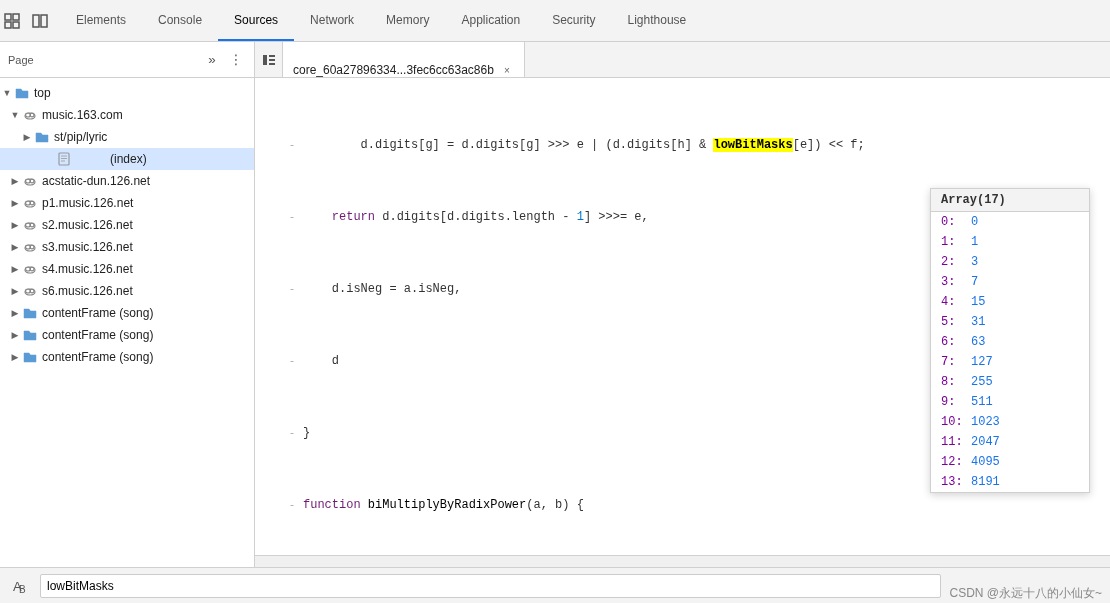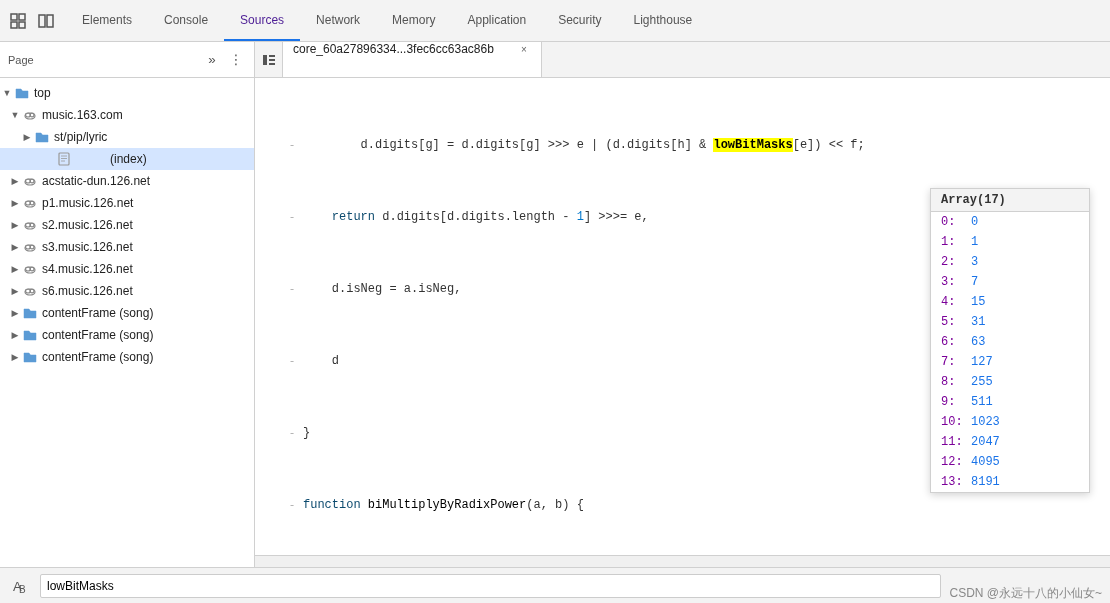--- a/index.html
+++ b/index.html
@@ -5,21 +5,21 @@
     * { margin: 0; padding: 0; box-sizing: border-box; }
     body { font-family: -apple-system, BlinkMacSystemFont, 'Segoe UI', sans-serif; font-size: 12px; background: #fff; color: #333; overflow: hidden; }
 
     
     #toolbar {
       display: flex;
       align-items: center;
       height: 42px;
       background: #f3f3f3;
       border-bottom: 1px solid #d0d0d0;
-      padding: 0 6px;
+      padding: 0 0;
     }
     .toolbar-icons {
       display: flex;
       align-items: center;
       gap: 4px;
       margin-right: 8px;
     }
     .toolbar-icon-btn {
       width: 24px; height: 24px;
       border: none; background: none; cursor: pointer;
@@ -36,21 +36,21 @@
     .nav-tab {
       display: flex; align-items: center;
       padding: 0 16px;
       cursor: pointer;
       font-size: 12px;
       color: #555;
       border-bottom: 2px solid transparent;
       white-space: nowrap;
       height: 100%;
     }
-    .nav-tab.active { color: #4c1d95; border-bottom: 2px solid #1a73e8; }
+    .nav-tab.active { color: #000000; border-bottom: 2px solid #1a73e8; }
 
     
     #main {
       display: flex;
       height: calc(603px - 42px - 36px);
       overflow: hidden;
     }
 
     
     #sidebar {
@@ -126,28 +126,28 @@
       border-bottom: 1px solid #d0d0d0;
     }
     .sidebar-toggle-btn {
       width: 28px; height: 36px;
       border: none; background: none; cursor: pointer;
       display: flex; align-items: center; justify-content: center;
       color: #555;
       border-right: 1px solid #d0d0d0;
     }
     .file-tab {
-      display: flex; align-items: flex-start;
+      display: flex; align-items: flex-end;
       height: 100%;
       padding: 0 10px;
       font-size: 12px;
       color: #222;
       background: #fff;
       border-right: 1px solid #d0d0d0;
-      gap: 23px;
+      gap: 6px;
       cursor: pointer;
     }
     .file-tab-close {
       width: 14px; height: 14px;
       display: flex; align-items: center; justify-content: center;
       border-radius: 50%;
       font-size: 10px;
       color: #666;
     }
 
@@ -178,21 +178,21 @@
       color: #999;
       user-select: none;
       font-size: 11px;
       line-height: 18px;
     }
     .line-content {
       flex: 1;
       padding-left: 4px;
       color: #333;
     }
-    .kw { color: #0c4a6e; }
+    .kw { color: #701a75; }
     .fn-name { color: #000; }
     .num { color: #0077cc; }
     .hl-yellow { background: #ffff00; color: #000; font-weight: bold; }
     .minus-gutter {
       width: 14px; min-width: 14px;
       text-align: center;
       color: #aaa;
       font-size: 11px;
       line-height: 18px;
     }

